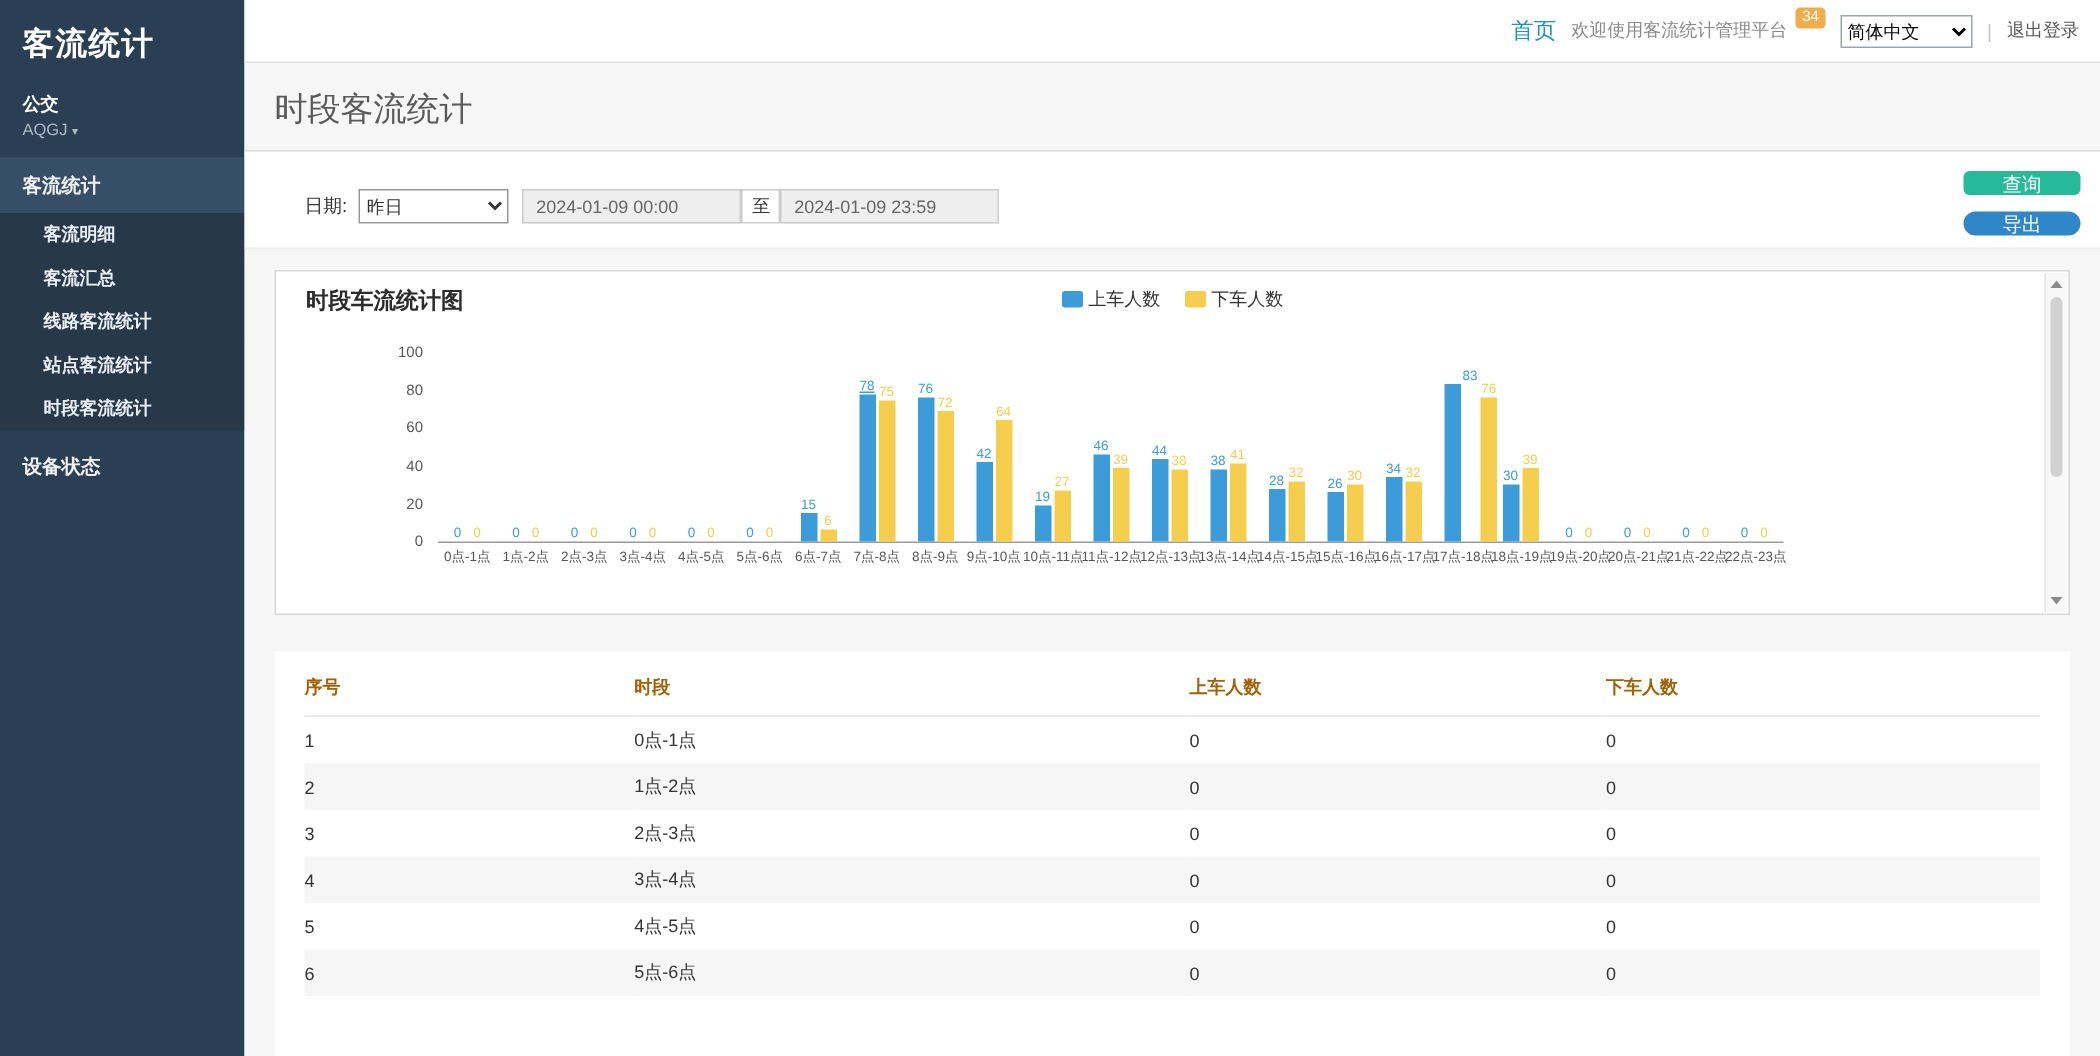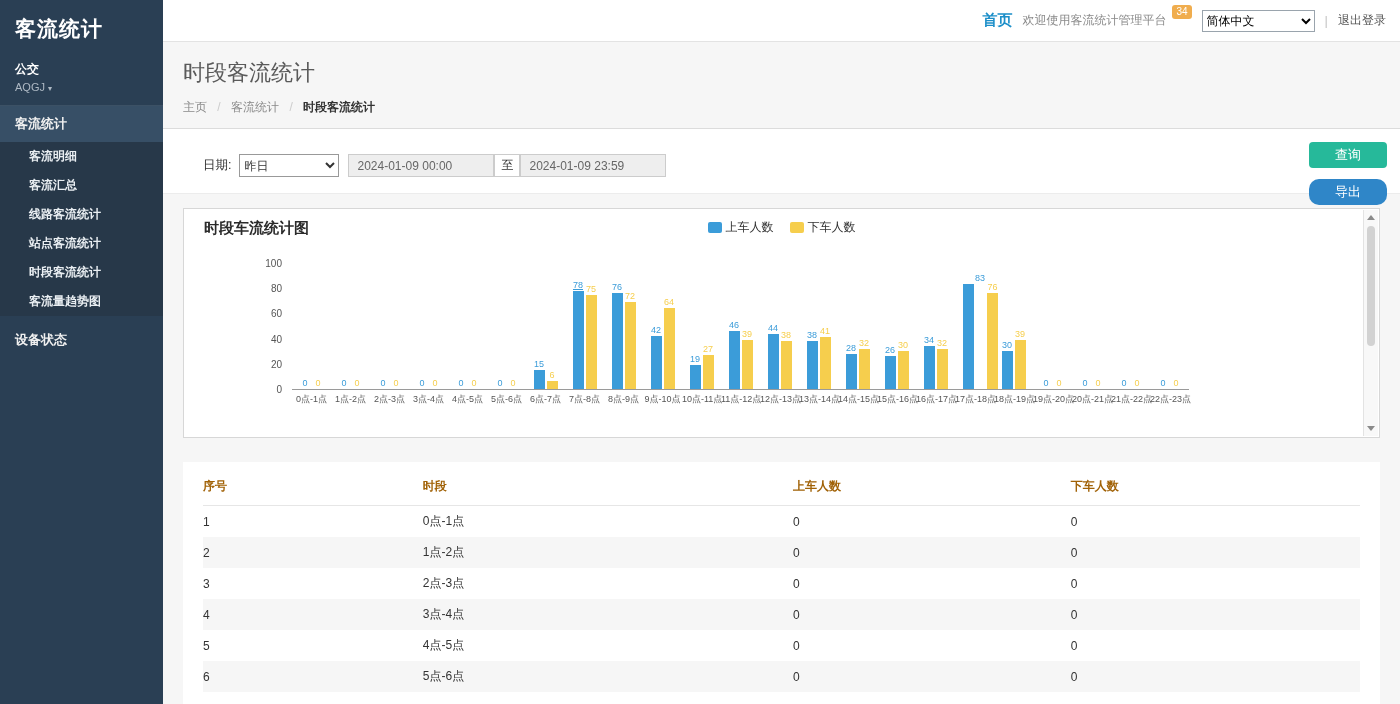--- a/index.html
+++ b/index.html
@@ -18,25 +18,25 @@
   .menu-group { padding:9px 15px; font-size:13px; font-weight:bold; color:#f0f0f0; cursor:pointer; }
   .menu-group.active { background:#374f66; }
   .menu-group:not(:first-child) { margin-top:6px; }
   .menu-item { padding:6px 15px 6px 29px; font-size:12px; font-weight:bold; color:#e9eef2; background:#273849; cursor:pointer; }
 
   
   .main { flex:1; display:flex; flex-direction:column; background:#f6f6f6; overflow:hidden; }
 
   .topbar { height:42px; flex-shrink:0; background:#fff; border-bottom:1px solid #e3e3e3;
             display:flex; align-items:center; justify-content:flex-end; gap:10px; padding:0 14px; }
-  .home-link { color:#1d8fc9; font-size:15px; text-decoration:none; cursor:pointer;font-weight:bold; }
+  .home-link { color:#1d8fc9; font-size:15px; text-decoration:none; cursor:pointer; }
   .welcome { color:#8a8a8a; font-size:12px; }
   .badge { background:#F0AD4E; color:#fff; font-size:10px; line-height:12px; padding:1px 4px;
            border-radius:3px; align-self:flex-start; margin-top:5px; margin-left:-4px; cursor:pointer; }
-  .lang-select { width:113px; height:22px; font-size:12px; border:1px solid #9aa4ad; background:#fff; }
+  .lang-select { width:88px; height:22px; font-size:12px; border:1px solid #9aa4ad; background:#fff; }
   .divider-v { color:#c4c4c4; font-size:13px; }
   .logout { color:#555; font-size:12px; text-decoration:none; cursor:pointer; }
 
   .page-head { padding:16px 20px 12px; }
   .page-title { font-size:22px; font-weight:normal; color:#5a5a5a; }
   .breadcrumb { margin-top:11px; font-size:12px; color:#999; }
   .breadcrumb a { color:#8a8a8a; text-decoration:none; cursor:pointer; }
   .breadcrumb .sep { margin:0 7px; color:#ccc; }
   .breadcrumb .current { color:#333; font-weight:bold; }
 
@@ -48,21 +48,21 @@
   .filter-row label.gap { margin-left:34px; }
   .filter-panel select { height:23px; font-size:12px; border:1px solid #999; background:#fff; color:#333; }
   .w148 { width:148px; } .w100 { width:100px; } .w112 { width:112px; }
   .row2 { margin-top:11px; }
   .date-input { width:146px; height:23px; background:#eee; border:1px solid #ccc; color:#666;
                 font-size:12px; padding:0 8px; }
   .date-input.first { margin-left:9px; }
   .addon { display:inline-flex; align-items:center; justify-content:center; height:23px; width:26px;
            border:1px solid #ccc; background:#fff; font-size:12px; color:#333; }
   .filter-buttons { position:absolute; right:13px; top:13px; display:flex; flex-direction:column; gap:11px; }
-  .btn { width:78px; height:26px; border:none; border-radius:4px; color:#fff; font-size:13px; cursor:pointer; }
+  .btn { width:78px; height:16px; border:none; border-radius:4px; color:#fff; font-size:13px; cursor:pointer; }
   .btn-query { background:#26B99A; }
   .btn-export { background:#2F86C8;border-radius:10px; }
 
   
   .chart-card { margin:14px 20px 0; background:#fff; border:1px solid #d7d7d7; position:relative;
                 height:230px; flex-shrink:0; padding:10px 26px 0 20px; }
   .chart-title { font-size:15px; font-weight:bold; color:#2b2b2b; }
   .chart-legend { position:absolute; top:10px; left:50%; transform:translateX(-50%);
                   display:flex; gap:16px; align-items:center; }
   .legend-item { display:flex; align-items:center; gap:4px; font-size:12px; color:#333; cursor:pointer; }
@@ -104,47 +104,39 @@
       <span>AQGJ</span><span class="caret">▾</span>
     </div>
     <div class="sidebar-divider"></div>
     <nav class="menu">
         <div class="menu-group active">客流统计</div>
         <div class="menu-item">客流明细</div>
         <div class="menu-item">客流汇总</div>
         <div class="menu-item">线路客流统计</div>
         <div class="menu-item">站点客流统计</div>
         <div class="menu-item current">时段客流统计</div>
-        <div class="menu-item">客流量趋势图</div>
         <div class="menu-group">设备状态</div>
       </nav>
   </aside>
 
   <div class="main">
 
     <header class="topbar">
       <a class="home-link">首页</a>
       <span class="welcome">欢迎使用客流统计管理平台</span>
       <span class="badge">34</span>
       <select class="lang-select">
         <option>简体中文</option>
       </select>
       <span class="divider-v">|</span>
       <a class="logout">退出登录</a>
     </header>
 
     <div class="page-head">
       <h1 class="page-title">时段客流统计</h1>
-      <div class="breadcrumb">
-        <a>主页</a>
-        <span class="sep">/</span>
-        <a>客流统计</a>
-        <span class="sep">/</span>
-        <span class="current">时段客流统计</span>
-      </div>
     </div>
 
     <section class="filter-panel">
       <div class="filter-rows">
         <div class="filter-row row2">
           <label>日期:</label>
           <select class="w100">
             <option>昨日</option>
           </select>
           <input class="date-input first" readonly="" value="2024-01-09 00:00" style="">

